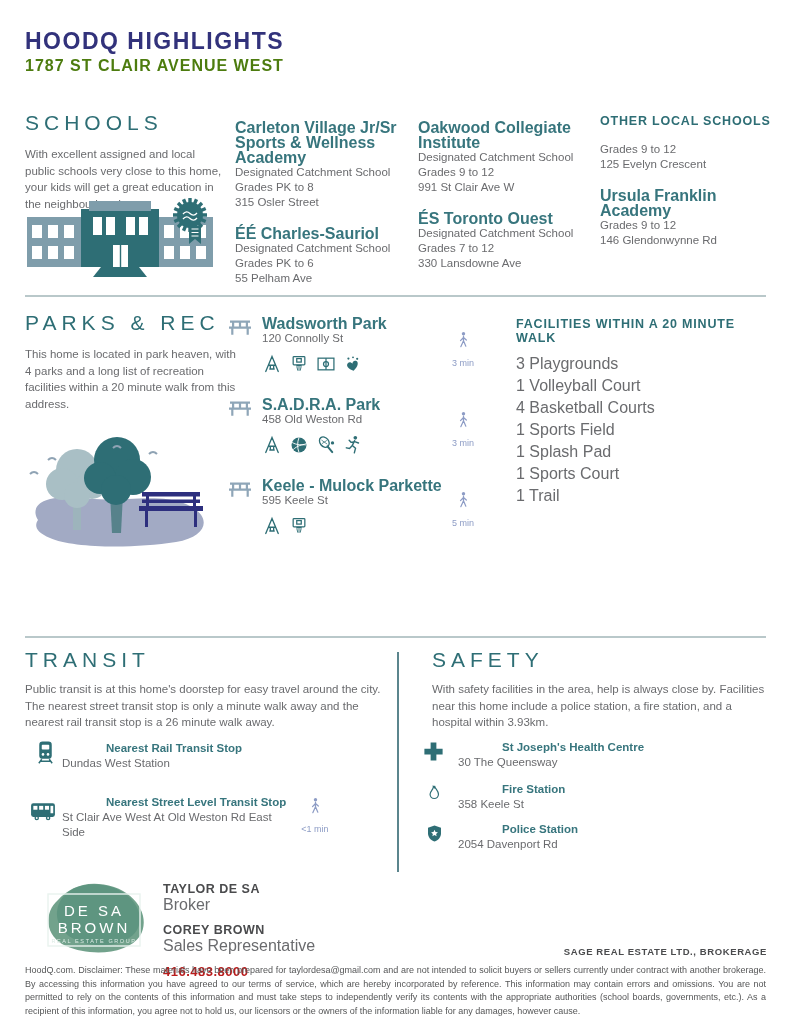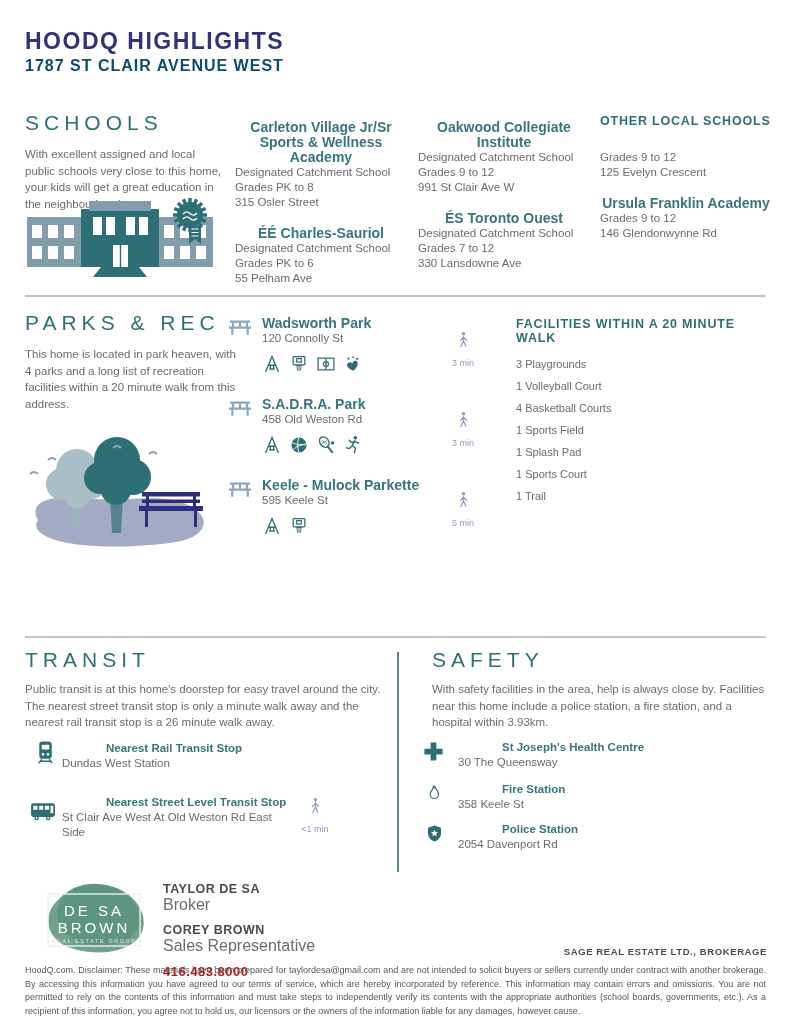--- a/index.html
+++ b/index.html
@@ -1,27 +1,27 @@
 <!DOCTYPE html>
 <html><head>
 <meta charset="utf-8">
 <style>
   html,body{margin:0;padding:0;background:#fff;}
   .page{position:relative;width:791px;height:1024px;background:#fff;overflow:hidden;
         font-family:"Liberation Sans",sans-serif;}
   .abs{position:absolute;}
   .h1{font-size:23px;font-weight:700;letter-spacing:1.5px;color:#32327B;}
-  .h-addr{font-size:16px;font-weight:700;letter-spacing:1px;color:#0c4a6e;}
+  .h-addr{font-size:16px;font-weight:700;letter-spacing:1px;color:#4d7c0f;}
   .sec-h{font-size:21px;font-weight:500;letter-spacing:5px;color:#2E6E75;}
   .body-txt{font-size:11.5px;line-height:16.5px;color:#6A6B6E;}
-  .sch-name{font-size:14px;line-height:15px;font-weight:700;color:#37757D;text-align:center;}
+  .sch-name{font-size:16px;line-height:15px;font-weight:700;color:#37757D;}
   .sch-line{font-size:11.5px;line-height:15px;color:#6A6B6E;}
   .sch-entry{margin-bottom:16px;}
   .sub-h{font-size:12.5px;font-weight:700;letter-spacing:.8px;color:#2E6E75;}
-  .fac-item{font-size:11px;line-height:22px;color:#6A6B6E;}
+  .fac-item{font-size:16px;line-height:22px;color:#6A6B6E;}
   .park-item{margin-bottom:23px;}
   .park-row{display:flex;align-items:flex-start;}
   .park-bench{width:24px;height:18px;color:#8FA6B8;flex:0 0 24px;margin-top:1px;}
   .park-txt{margin-left:10px;}
   .amenities{margin:8px 0 0 34px;display:flex;gap:7px;}
   .am-ic{width:20px;height:20px;color:#2E6E75;}
   .walk{width:46px;text-align:center;}
   .walk svg{width:17px;height:26px;color:#8D9CC5;}
   .walk-label{font-size:9px;color:#8D9CC5;margin-top:1px;}
   .divider{position:absolute;left:25px;width:741px;height:2px;background:#B9C8CA;}
@@ -180,21 +180,21 @@
     </div>
     <div class="sch-entry">
       <div class="sch-name">ÉS Toronto Ouest</div>
       <div class="sch-line">Designated Catchment School</div>
       <div class="sch-line">Grades 7 to 12</div>
       <div class="sch-line">330 Lansdowne Ave</div>
     </div>
   </div>
 
   <div class="abs" style="left:600px;top:114px;width:172px">
-    <div class="sub-h" style="margin-bottom:22px">OTHER LOCAL SCHOOLS</div>
+    <div class="sub-h" style="margin-bottom:14px">OTHER LOCAL SCHOOLS</div>
     <div class="sch-entry">
       <div class="sch-line">Grades 9 to 12</div>
       <div class="sch-line">125 Evelyn Crescent</div>
     </div>
     <div class="sch-entry">
       <div class="sch-name">Ursula Franklin Academy</div>
       <div class="sch-line">Grades 9 to 12</div>
       <div class="sch-line">146 Glendonwynne Rd</div>
     </div>
   </div>

